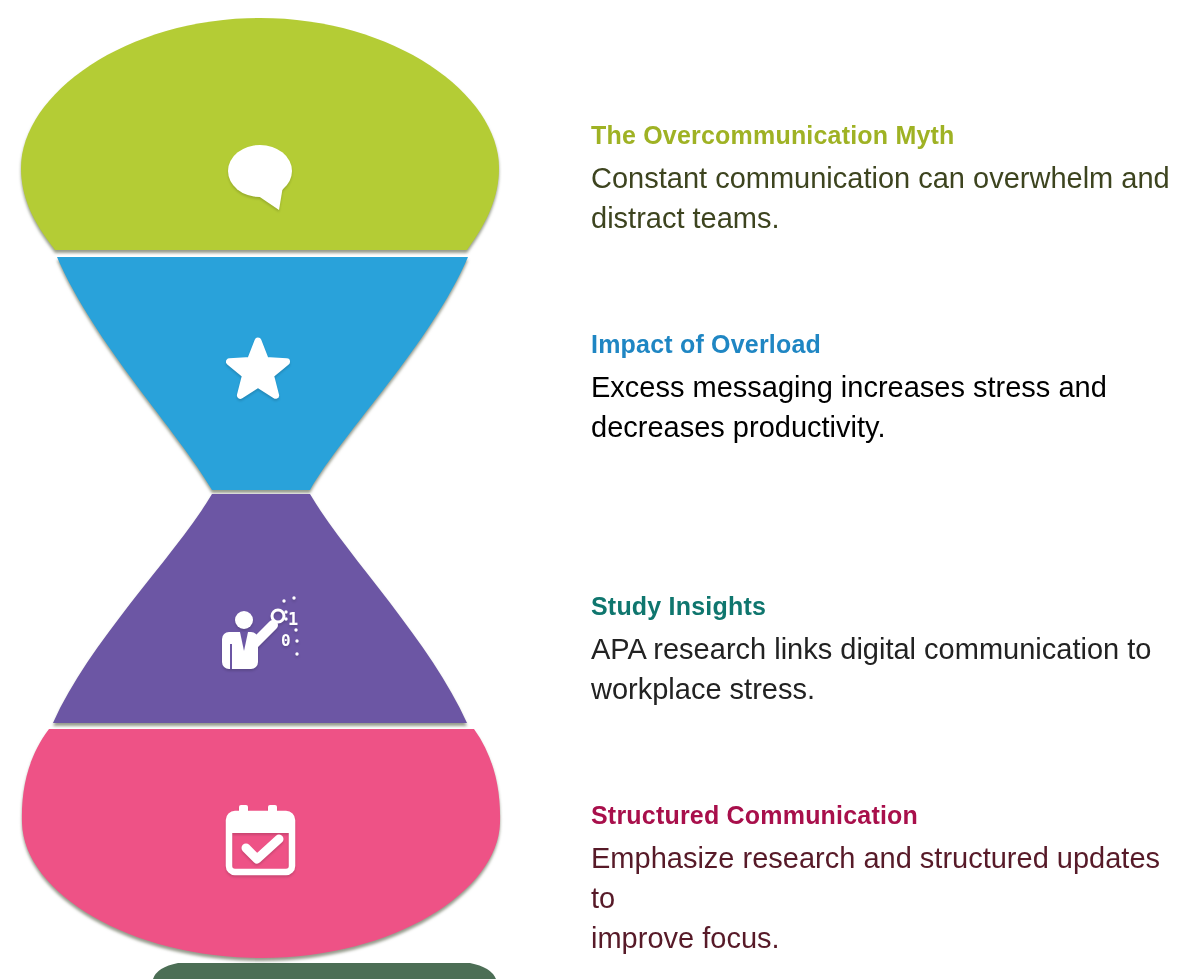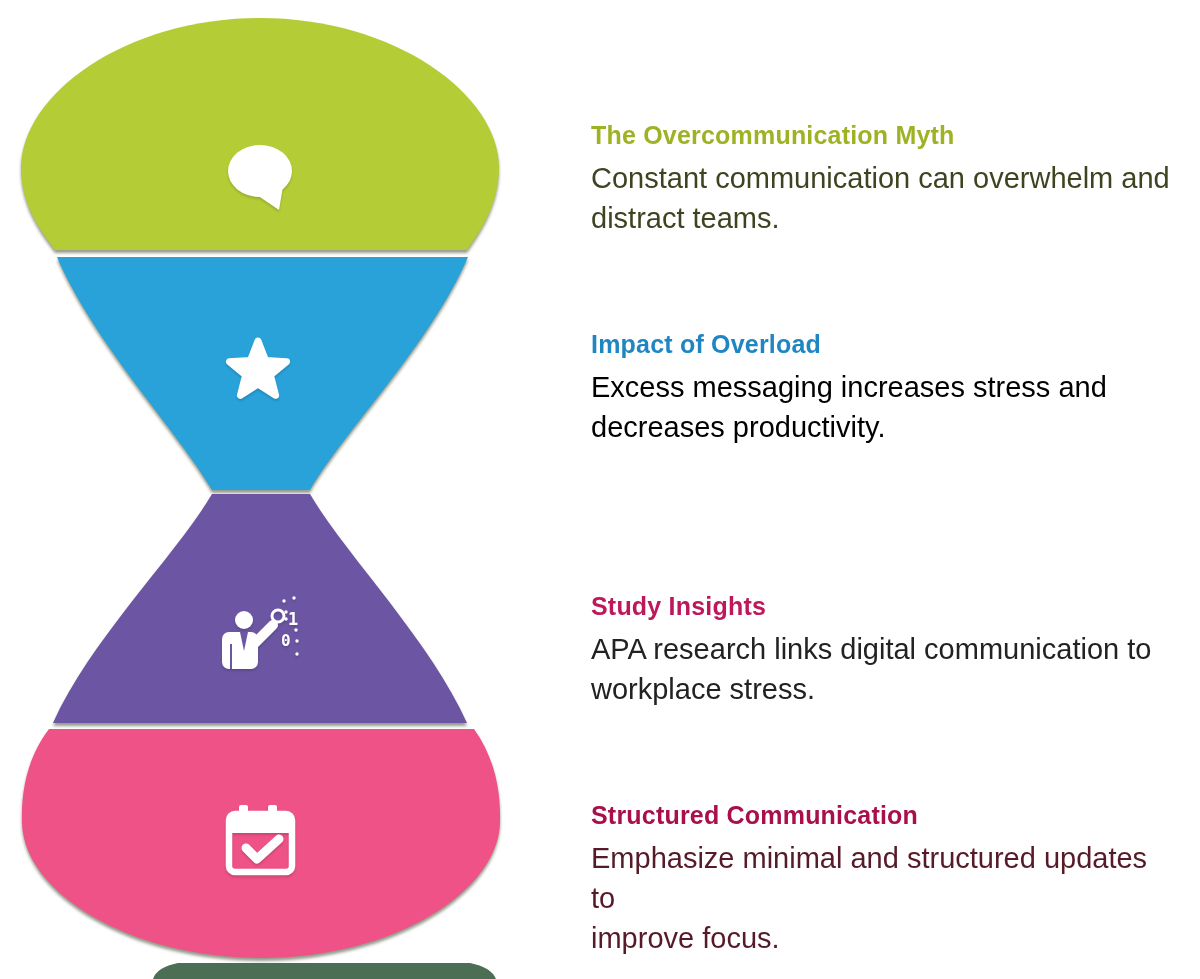--- a/index.html
+++ b/index.html
@@ -78,24 +78,24 @@
 distract teams.</p>
   </section>
 
   <section class="text-block" style="top:329px;">
     <h2 style="color: rgb(31, 134, 195);">Impact of Overload</h2>
     <p style="color: #000000;">Excess messaging increases stress and
 decreases productivity.</p>
   </section>
 
   <section class="text-block" style="top:591px;">
-    <h2 style="color: #be185d;">Study Insights</h2>
+    <h2 style="color: #0f766e;">Study Insights</h2>
     <p style="color: rgb(34, 34, 34);">APA research links digital communication to
 workplace stress.</p>
   </section>
 
   <section class="text-block" style="top:800px;">
     <h2 style="color: rgb(168, 15, 75);">Structured Communication</h2>
-    <p style="color: rgb(87, 26, 40);">Emphasize minimal and structured updates to
+    <p style="color: rgb(87, 26, 40);">Emphasize research and structured updates to
 improve focus.</p>
   </section>
 
 </div>
 
 </body></html>

